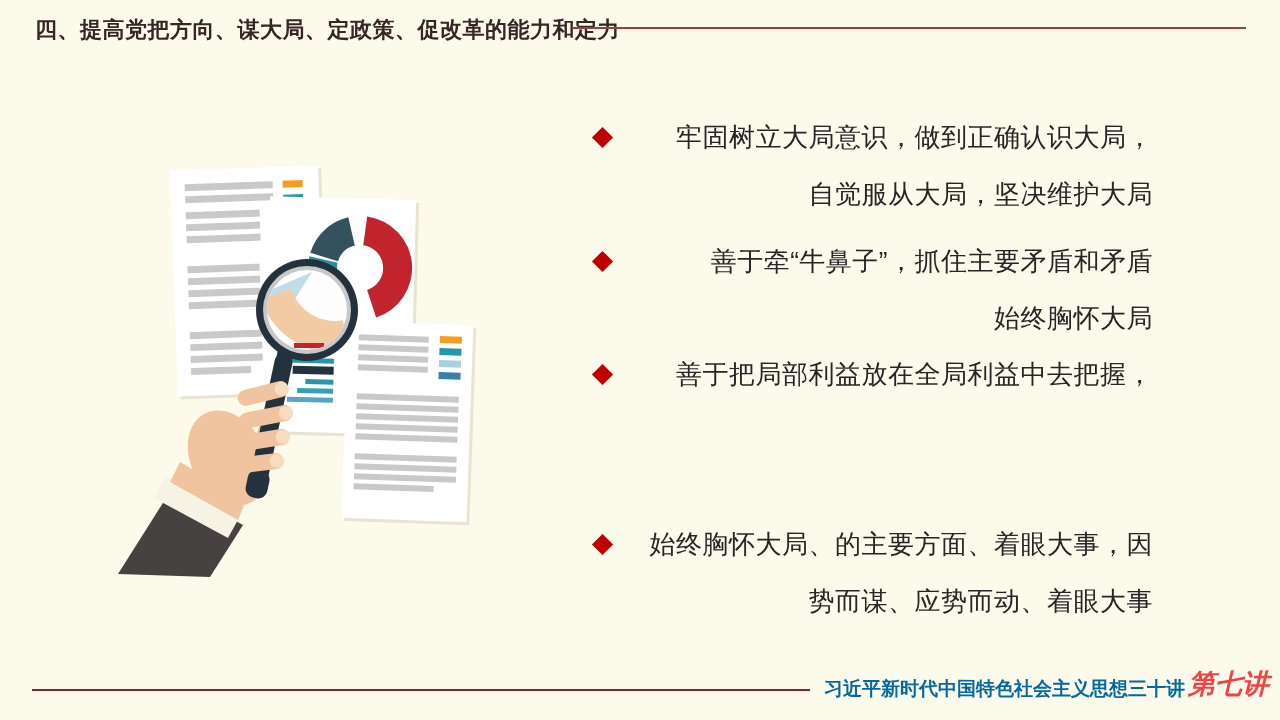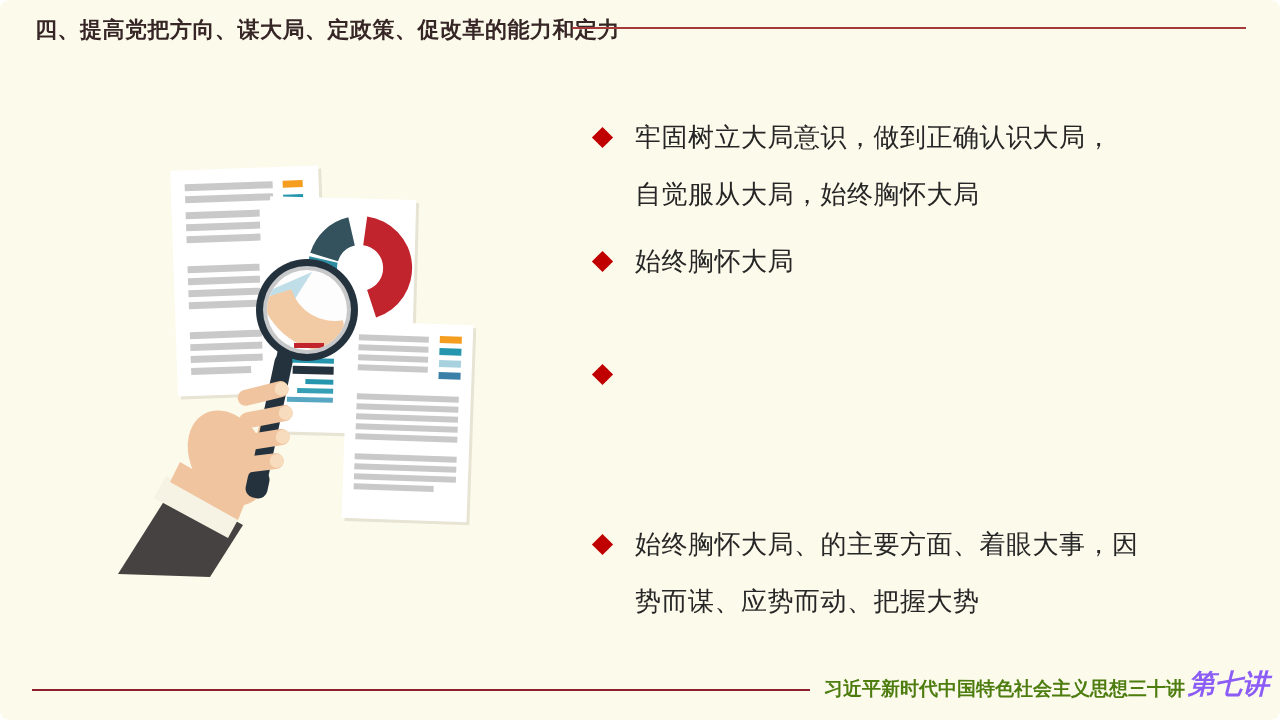--- a/index.html
+++ b/index.html
@@ -1,49 +1,48 @@
 <!DOCTYPE html>
 <html><head>
 <meta charset="utf-8">
 <style>
   html,body{margin:0;padding:0;}
   .slide{
     position:relative;width:1280px;height:720px;overflow:hidden;
     background:#FCFAEB;
     font-family:"Liberation Sans","DejaVu Sans",sans-serif;
-    border-radius:9px;
   }
   .title{
     position:absolute;left:35px;top:15px;
     font-size:22px;font-weight:bold;color:#362626;letter-spacing:.5px;
     white-space:nowrap;
   }
   .title-rule{
     position:absolute;left:572px;top:27px;width:674px;height:2px;background:#A63A3A;
   }
   .illustration{position:absolute;left:100px;top:140px;width:420px;height:460px;}
   .bullet{position:absolute;left:593px;width:560px;}
   .diamond{
     position:absolute;left:2px;top:21px;width:15px;height:15px;
     background:#C00000;transform:rotate(45deg);
   }
-  .bullet-text{margin-left:42px;}
+  .bullet-text{margin-left:42px;text-align:right;}
   .bullet-line{
     font-size:26px;line-height:57px;color:#262626;white-space:nowrap;letter-spacing:.5px;
   }
   .footer-rule{
     position:absolute;left:32px;top:689px;width:778px;height:2px;background:#8C1E2D;
   }
   .footer-series{
     position:absolute;left:824px;top:676px;
-    font-size:19px;font-weight:bold;color:#4d7c0f;white-space:nowrap;
+    font-size:19px;font-weight:bold;color:#0369a1;white-space:nowrap;
   }
   .footer-lecture{
     position:absolute;left:1188px;top:666px;
-    font-size:27px;font-weight:bold;font-style:italic;color:#8b5cf6;
+    font-size:27px;font-weight:bold;font-style:italic;color:#ef4444;
     font-family:"DejaVu Serif","Liberation Serif",serif;white-space:nowrap;
   }
 </style>
 </head>
 <body>
 
 <div class="slide">
 
   <div class="title">四、提高党把方向、谋大局、定政策、促改革的能力和定力</div>
   <div class="title-rule"></div>
@@ -155,42 +154,44 @@
       <circle cx="185.7" cy="272.9" r="7"></circle>
       <circle cx="182.7" cy="296.9" r="7"></circle>
       <circle cx="176.7" cy="320.9" r="7"></circle>
     </g>
   </svg>
 
   <div class="bullet" style="top:109px">
     <span class="diamond"></span>
     <div class="bullet-text">
       <div class="bullet-line">牢固树立大局意识，做到正确认识大局，</div>
-      <div class="bullet-line">自觉服从大局，始终胸怀大局</div>
+      <div class="bullet-line">自觉服从大局，坚决维护大局</div>
     </div>
   </div>
 
   <div class="bullet" style="top:233px">
     <span class="diamond"></span>
     <div class="bullet-text">
+      <div class="bullet-line">善于牵“牛鼻子”，抓住主要矛盾和矛盾</div>
       <div class="bullet-line">始终胸怀大局</div>
     </div>
   </div>
 
   <div class="bullet" style="top:346px">
     <span class="diamond"></span>
     <div class="bullet-text">
+      <div class="bullet-line">善于把局部利益放在全局利益中去把握，</div>
     </div>
   </div>
 
   <div class="bullet" style="top:516px">
     <span class="diamond"></span>
     <div class="bullet-text">
       <div class="bullet-line">始终胸怀大局、的主要方面、着眼大事，因</div>
-      <div class="bullet-line">势而谋、应势而动、把握大势</div>
+      <div class="bullet-line">势而谋、应势而动、着眼大事</div>
     </div>
   </div>
 
   <div class="footer-rule"></div>
   <div class="footer-series">习近平新时代中国特色社会主义思想三十讲</div>
   <div class="footer-lecture">第七讲</div>
 
 </div>
 
 </body></html>

